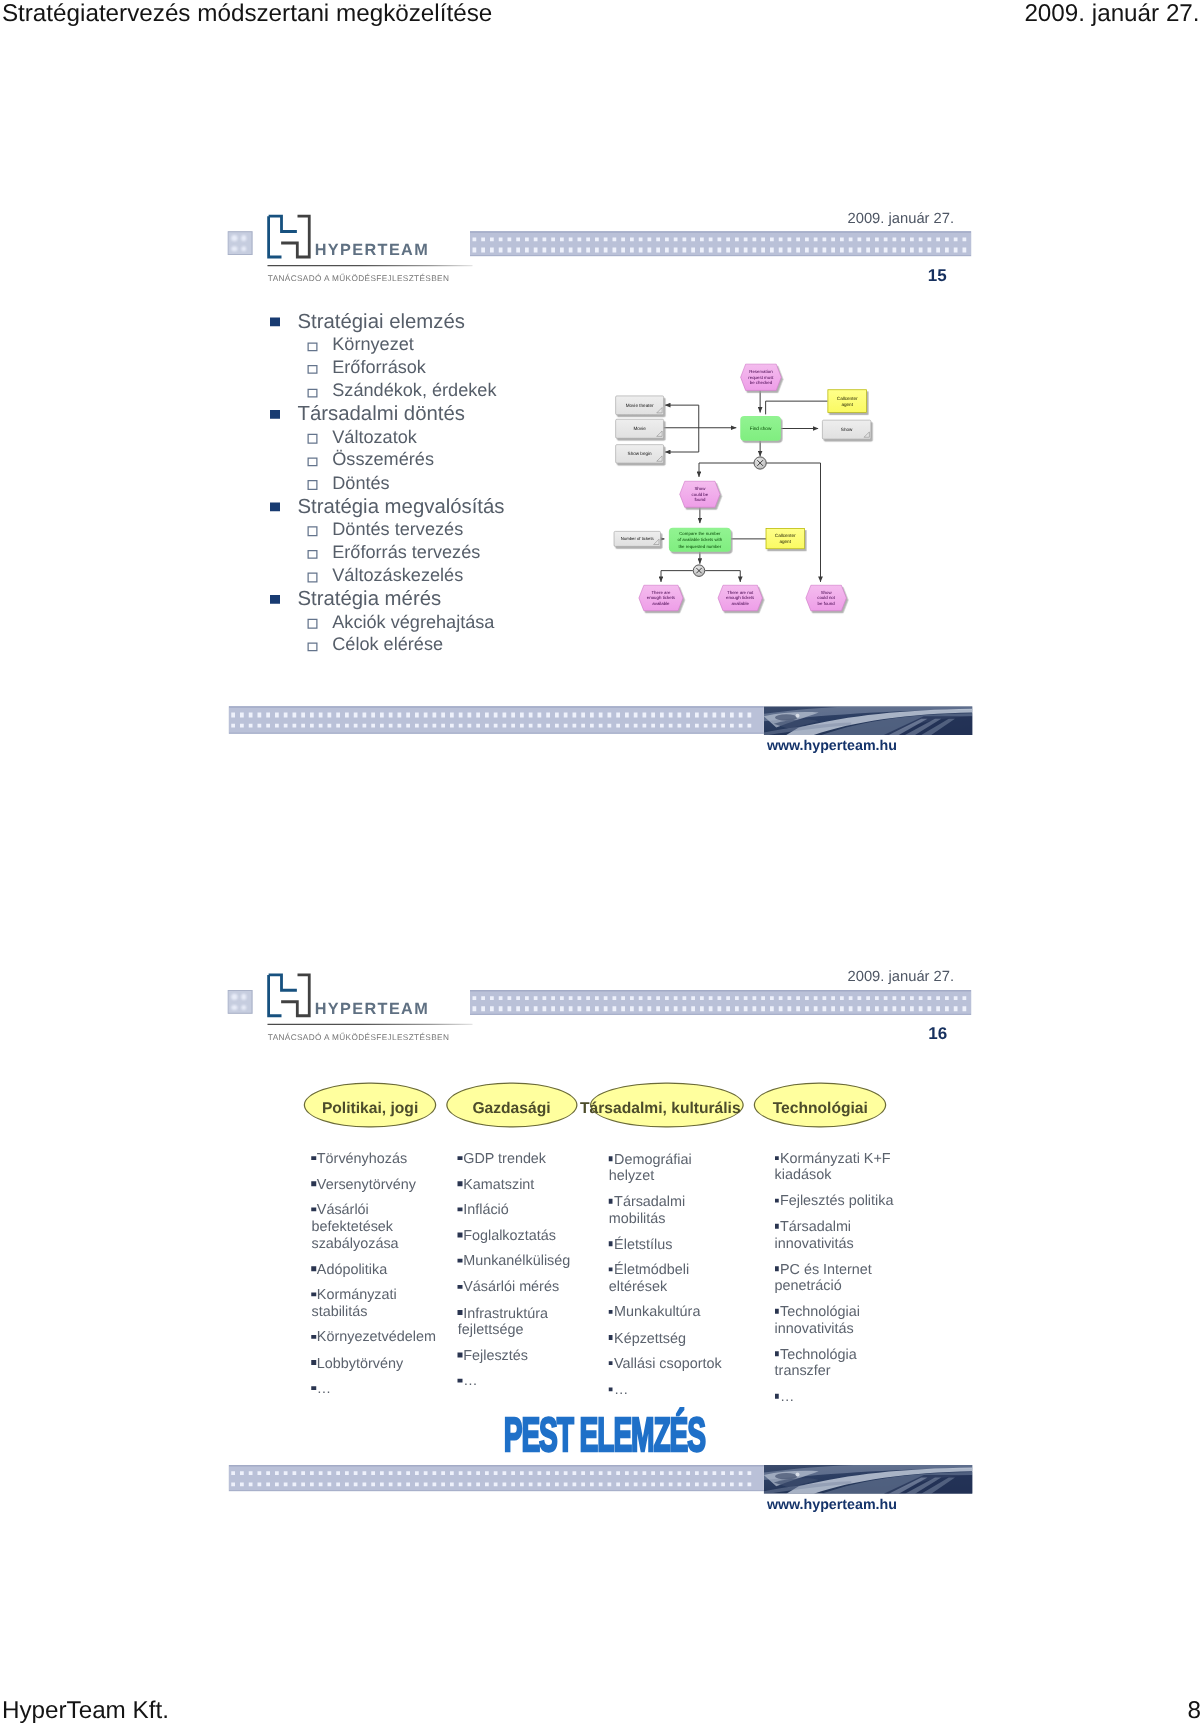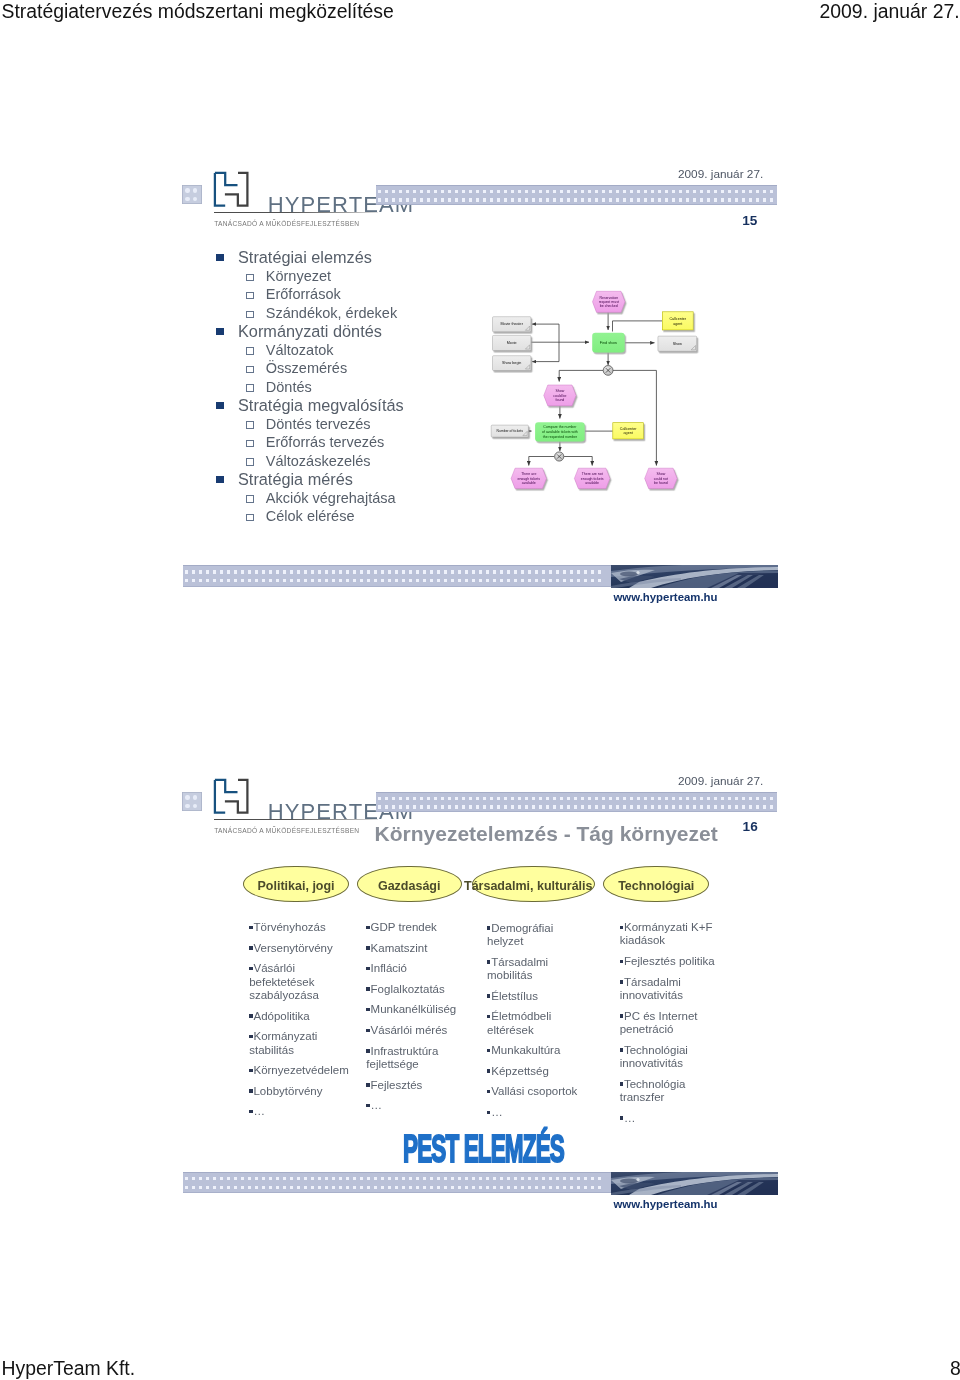--- a/index.html
+++ b/index.html
@@ -5,21 +5,21 @@
   html,body{margin:0;padding:0;}
   body{width:960px;height:1380px;background:#ffffff;font-family:"Liberation Sans",sans-serif;overflow:hidden;position:relative;}
   .pg-header .hl{position:absolute;left:1.5px;top:0px;font-size:19.4px;color:#141414;white-space:nowrap;}
   .pg-header .hr{position:absolute;left:819.5px;top:0px;font-size:19.4px;color:#141414;white-space:nowrap;}
   .pg-footer .fl{position:absolute;left:1.5px;top:1357px;font-size:19.4px;color:#141414;white-space:nowrap;}
   .pg-footer .fr{position:absolute;left:950px;top:1357px;font-size:19.4px;color:#141414;white-space:nowrap;}
 
   .slide{position:absolute;background:#fff;}
   .logo{position:absolute;}
   .logo .mark{position:absolute;left:0;top:0;}
-  .logo .wordmark{position:absolute;color:#5f7082;letter-spacing:1.1px;font-size:22px;white-space:nowrap;font-weight:400;margin-left:16px;}
+  .logo .wordmark{position:absolute;color:#5f7082;letter-spacing:1.1px;font-size:13px;white-space:nowrap;font-weight:700;}
   .logo .rule{position:absolute;height:1.4px;background:linear-gradient(90deg,#4a4a4a 0%,#525252 45%,#9a9a9a 80%,#e4e4e4 100%);}
   .logo .tagline{position:absolute;color:#757575;font-size:6.6px;letter-spacing:0.29px;white-space:nowrap;}
 
   .dotband{position:absolute;background:#bac1d8;overflow:hidden;box-shadow:inset 0 1.1px 0 #a3abc6, inset 0 -1.1px 0 #a8b0ca;}
   .dotband i{position:absolute;width:3.2px;height:3.4px;background:#eef1fb;display:block;}
   .dotsq{position:absolute;background:#c6cddf;box-shadow:inset 0 0 0 0.8px #aab2c8;}
   .dotsq i{position:absolute;width:4.4px;height:4.4px;background:#e8ecf8;border-radius:50%;display:block;filter:blur(0.7px);}
 
   .sdate{position:absolute;font-size:11.8px;color:#4e5664;white-space:nowrap;}
   .stitle{position:absolute;font-weight:bold;color:#8a8f98;line-height:21px;font-size:21px;}
@@ -201,21 +201,21 @@
 <div class="bi lvl2" style="left:0px;top:38.14px;">
         <span class="mk" style="width:7.4px;height:7.4px;border:1.2px solid #64748c;background:#fff;box-sizing:border-box;left:30.3px;top:5.6px;"></span>
         <span class="tx" style="left:49.8px;top:0px;">Erőforrások</span>
       </div>
 <div class="bi lvl2" style="left:0px;top:56.61px;">
         <span class="mk" style="width:7.4px;height:7.4px;border:1.2px solid #64748c;background:#fff;box-sizing:border-box;left:30.3px;top:5.6px;"></span>
         <span class="tx" style="left:49.8px;top:0px;">Szándékok, érdekek</span>
       </div>
 <div class="bi lvl1" style="left:0px;top:73.88px;">
         <span class="mk" style="width:7.2px;height:7.2px;background:#183b71;left:0.4px;top:5.9px;"></span>
-        <span class="tx" style="left:22px;top:0px;">Kormányzati döntés</span>
+        <span class="tx" style="left:22px;top:0px;">Társadalmi döntés</span>
       </div>
 <div class="bi lvl2" style="left:0px;top:93.55px;">
         <span class="mk" style="width:7.4px;height:7.4px;border:1.2px solid #64748c;background:#fff;box-sizing:border-box;left:30.3px;top:5.6px;"></span>
         <span class="tx" style="left:49.8px;top:0px;">Változatok</span>
       </div>
 <div class="bi lvl2" style="left:0px;top:112.02px;">
         <span class="mk" style="width:7.4px;height:7.4px;border:1.2px solid #64748c;background:#fff;box-sizing:border-box;left:30.3px;top:5.6px;"></span>
         <span class="tx" style="left:49.8px;top:0px;">Összemérés</span>
       </div>
 <div class="bi lvl2" style="left:0px;top:130.49px;">
@@ -659,21 +659,20 @@
       <i style="left:345.30px;top:13.2px;"></i>
       <i style="left:352.30px;top:13.2px;"></i>
       <i style="left:359.30px;top:13.2px;"></i>
       <i style="left:366.30px;top:13.2px;"></i>
       <i style="left:373.30px;top:13.2px;"></i>
       <i style="left:380.30px;top:13.2px;"></i>
       <i style="left:387.30px;top:13.2px;"></i>
       <i style="left:394.30px;top:13.2px;"></i>
     </div>
 <div class="sdate" style="left:518px;top:6.5px;">2009. január 27.</div>
-<div class="stitle" style="left:214.6px;top:55.5px;width:352px;text-align:left;">Környezetelemzés - Tág környezet</div>
 <div class="snum" style="left:582.6px;top:52.4px;">16</div>
 <div class="ell" style="left:83.3px;top:98.5px;width:105.5px;height:36.7px;"></div>
 <div class="ellt" style="left:83.3px;top:111.7px;width:105.5px;">Politikai, jogi</div>
 <div class="ell" style="left:196.7px;top:98.5px;width:105.0px;height:36.7px;"></div>
 <div class="ellt" style="left:196.7px;top:111.7px;width:105.0px;">Gazdasági</div>
 <div class="ell" style="left:311.7px;top:98.5px;width:123.1px;height:36.7px;"></div>
 <div class="ellt" style="left:304px;top:111.7px;width:123.1px;">Társadalmi, kulturális</div>
 <div class="ell" style="left:443.2px;top:98.5px;width:106.1px;height:36.7px;"></div>
 <div class="ellt" style="left:443.2px;top:111.7px;width:106.1px;">Technológiai</div>
 <div class="pcol" style="left:89.2px;top:154.0px;width:104px;">

